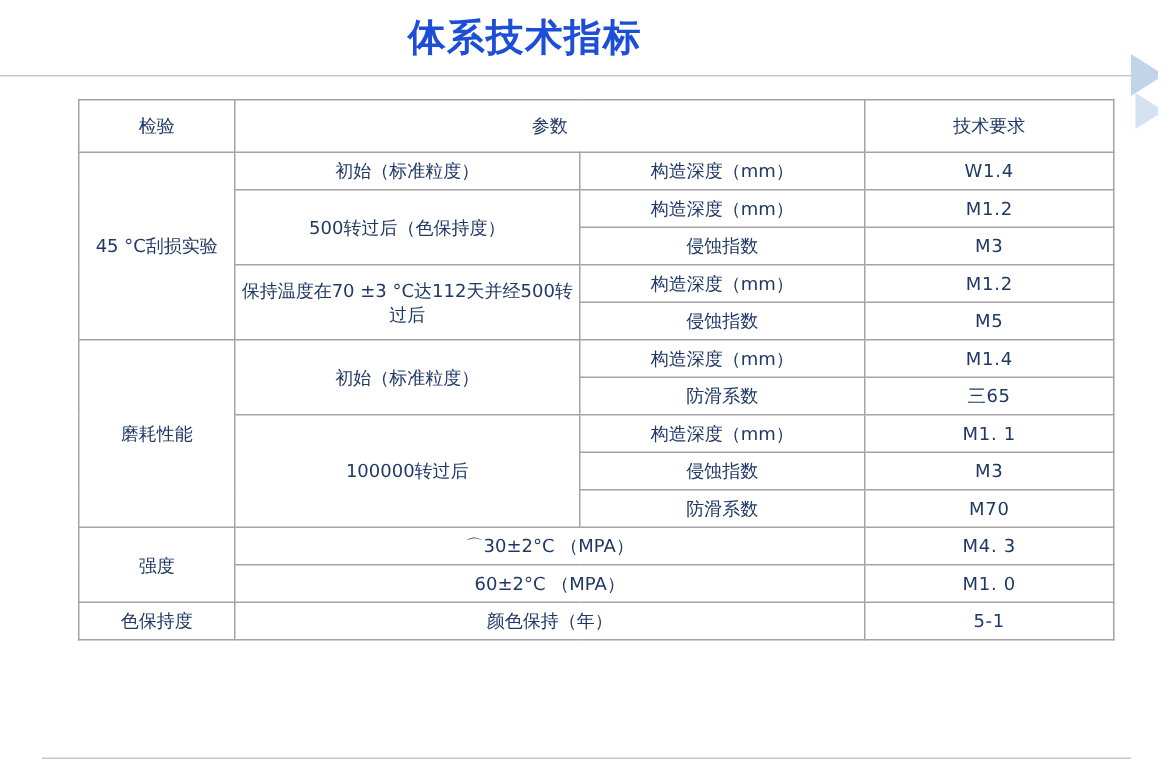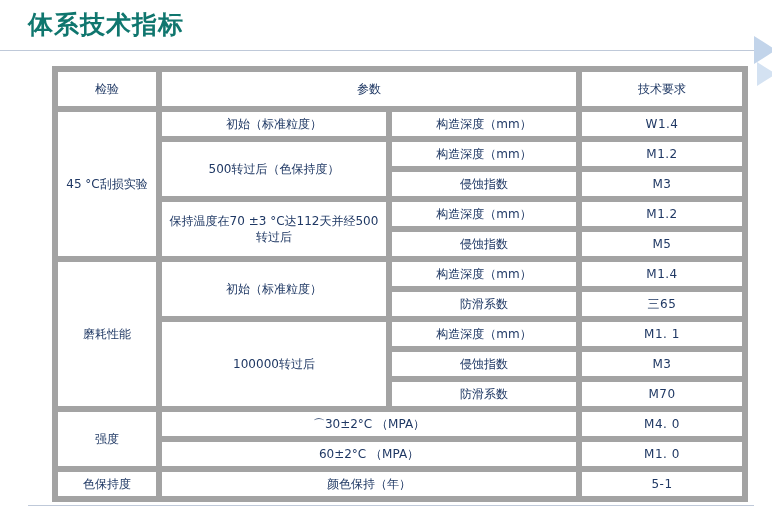--- a/index.html
+++ b/index.html
@@ -25,24 +25,25 @@
     position: absolute;
     left: 28px;
     top: 8px;
     width: 400px;
     height: 40px;
   }
   .title-text {
     font-family: "DejaVu Sans", "Liberation Sans", sans-serif;
     font-size: 25px;
     font-weight: bold;
-    color: #0f766e;
+    color: #1d4ed8;
     letter-spacing: 1px;
     line-height: 34px;
     white-space: nowrap;
+    text-align: right;
   }
   
   .title-rule {
     position: absolute;
     left: 0px;
     top: 50px;
     width: 782px;
     height: 1px;
     background: #BFC9D9;
   }
@@ -80,21 +81,21 @@
     top: 66px;
     width: 690px;
   }
   table.spec {
     border-collapse: collapse;
     width: 690px;
     table-layout: fixed;
     font-family: "DejaVu Sans", "Liberation Sans", sans-serif;
   }
   table.spec td {
-    border: 6px solid #a3a3a3;
+    border: 1px solid #a3a3a3;
     color: #1F3864;
     font-size: 12px;
     text-align: center;
     vertical-align: middle;
     padding: 4px 3px;
     line-height: 16px;
   }
   td.hdr {
     font-size: 12.5px;
     height: 26px;
@@ -204,21 +205,21 @@
           <td class="val">M3</td>
         </tr>
         <tr>
           <td class="sub">防滑系数</td>
           <td class="val">M70</td>
         </tr>
 
         <tr>
           <td class="grp" rowspan="2">强度</td>
           <td class="param" colspan="2">⌒30±2°C （MPA）</td>
-          <td class="val">M4. 0</td>
+          <td class="val">M4. 3</td>
         </tr>
         <tr>
           <td class="param" colspan="2">60±2°C （MPA）</td>
           <td class="val">M1. 0</td>
         </tr>
 
         <tr>
           <td class="grp">色保持度</td>
           <td class="param" colspan="2">颜色保持（年）</td>
           <td class="val">5-1</td>

